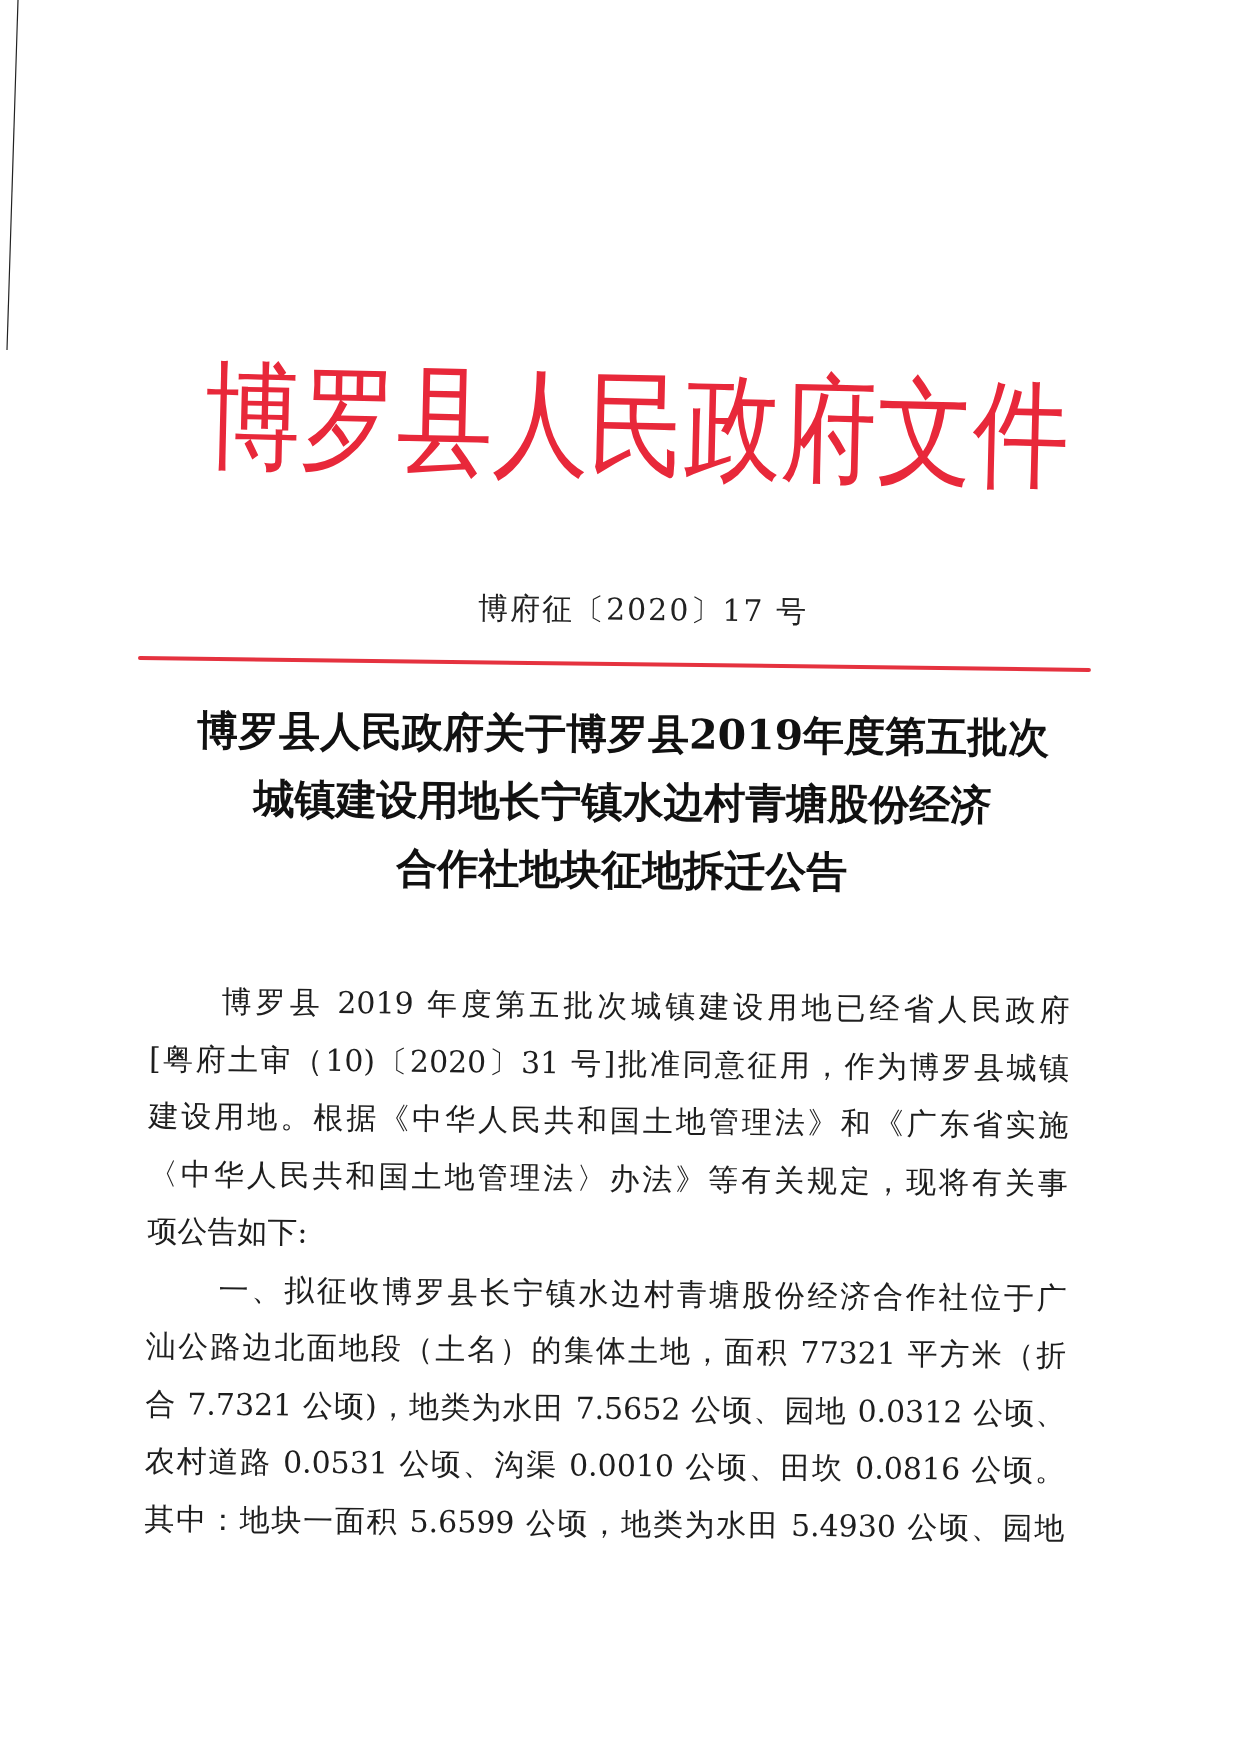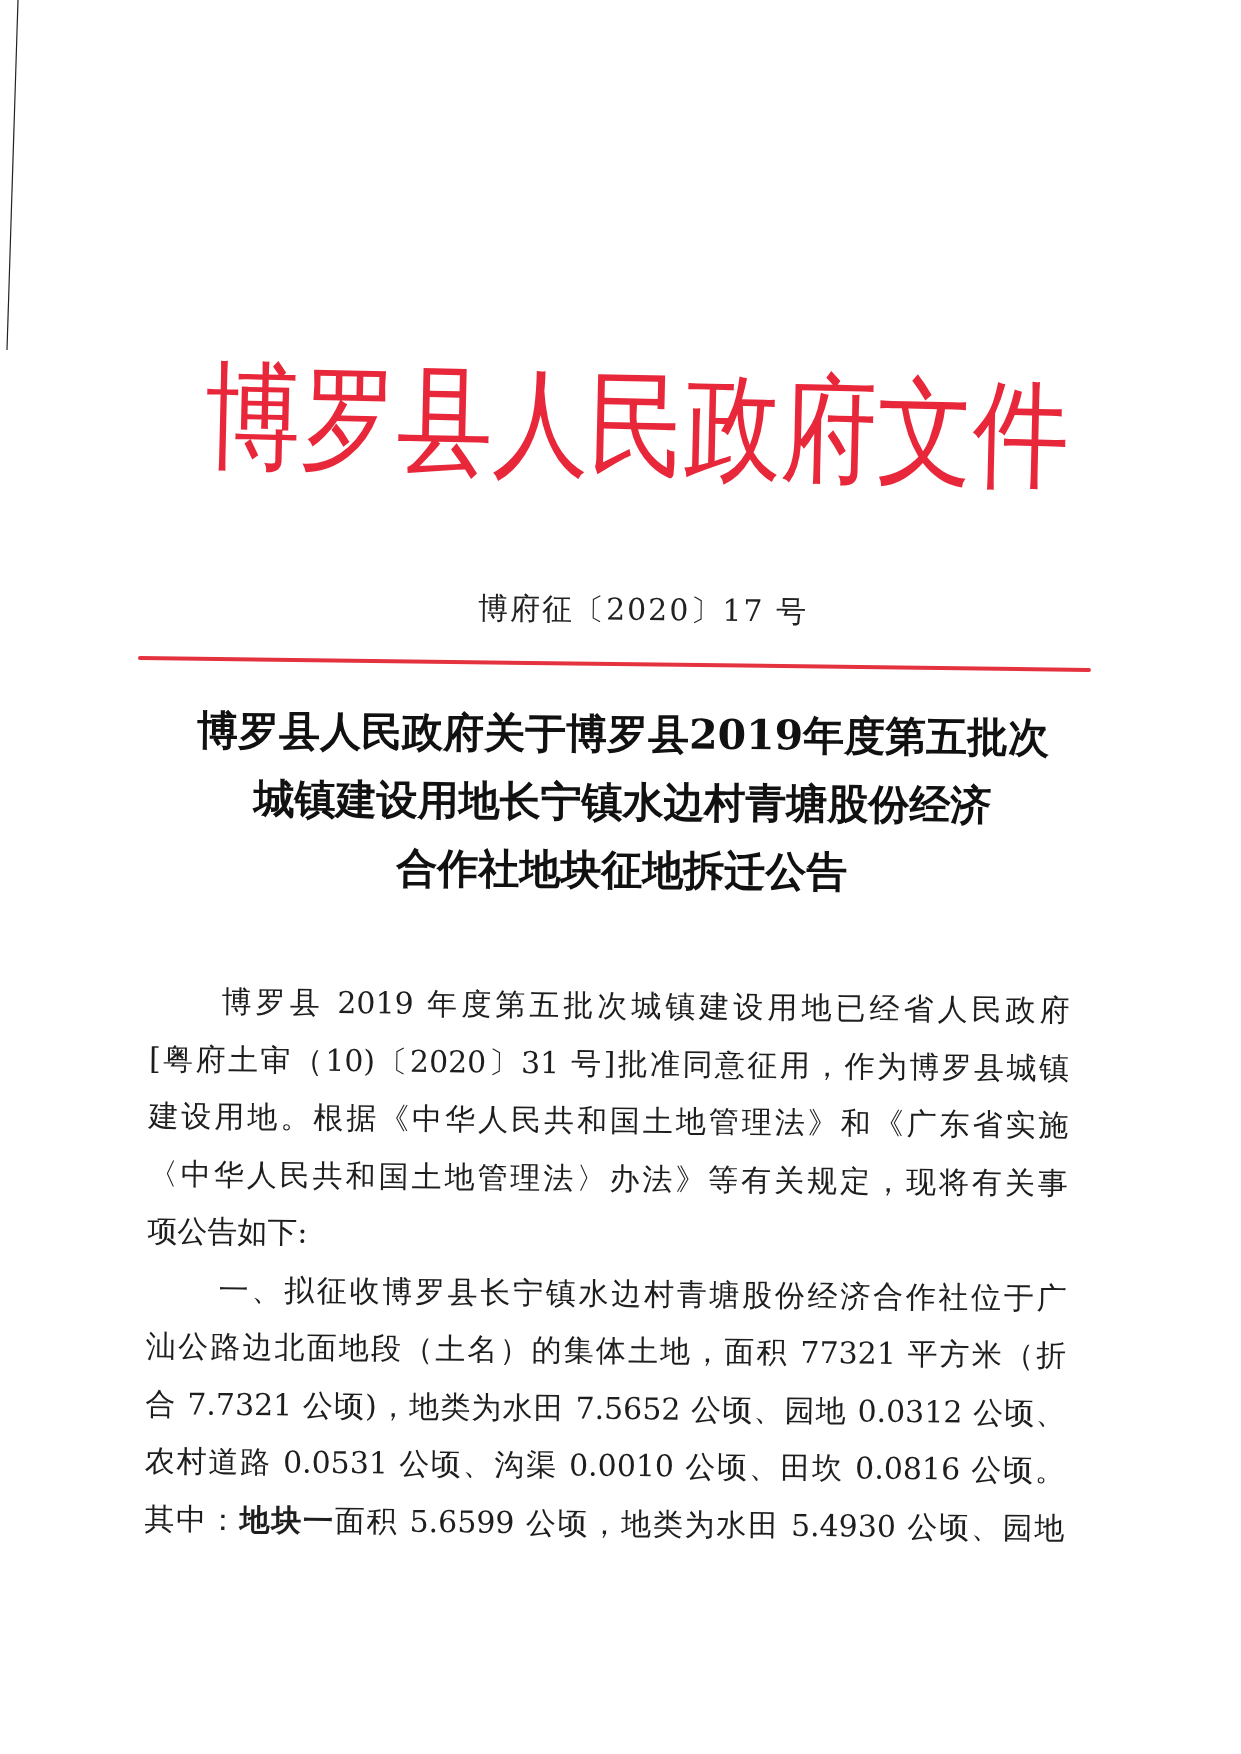--- a/index.html
+++ b/index.html
@@ -91,21 +91,21 @@
       text-align-last: justify;
       width: 920px;
     }
     .body-text .line.indent {
       padding-left: 72px;
       width: 848px;
     }
     .body-text .line.last {
       text-align-last: left;
     }
-    .bold-term { font-weight: bold; }
+    .bold-term { font-weight: normal; }
     .para { margin: 0; }
   </style>
 </head>
 <body>
 
 <div class="scan-edge">
   <svg width="30" height="360" viewBox="0 0 30 360">
     <line x1="18" y1="0" x2="7" y2="350" stroke="#222" stroke-width="1.2"></line>
   </svg>
 </div>

